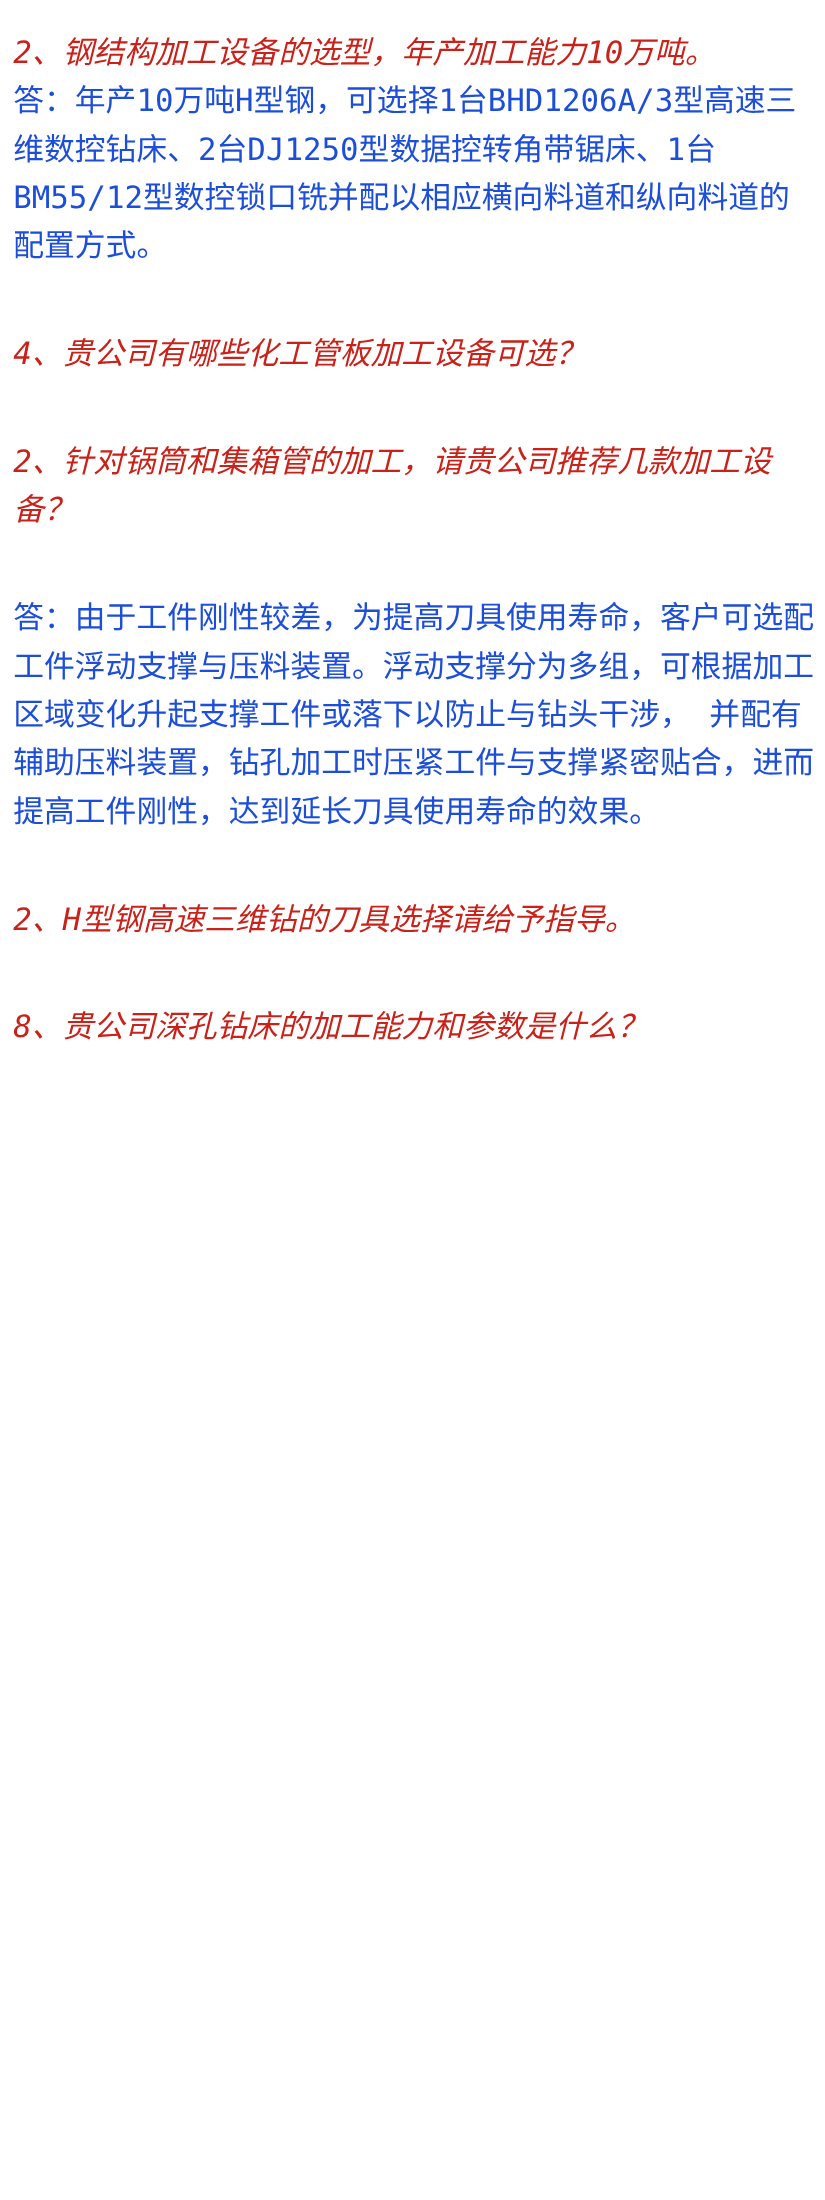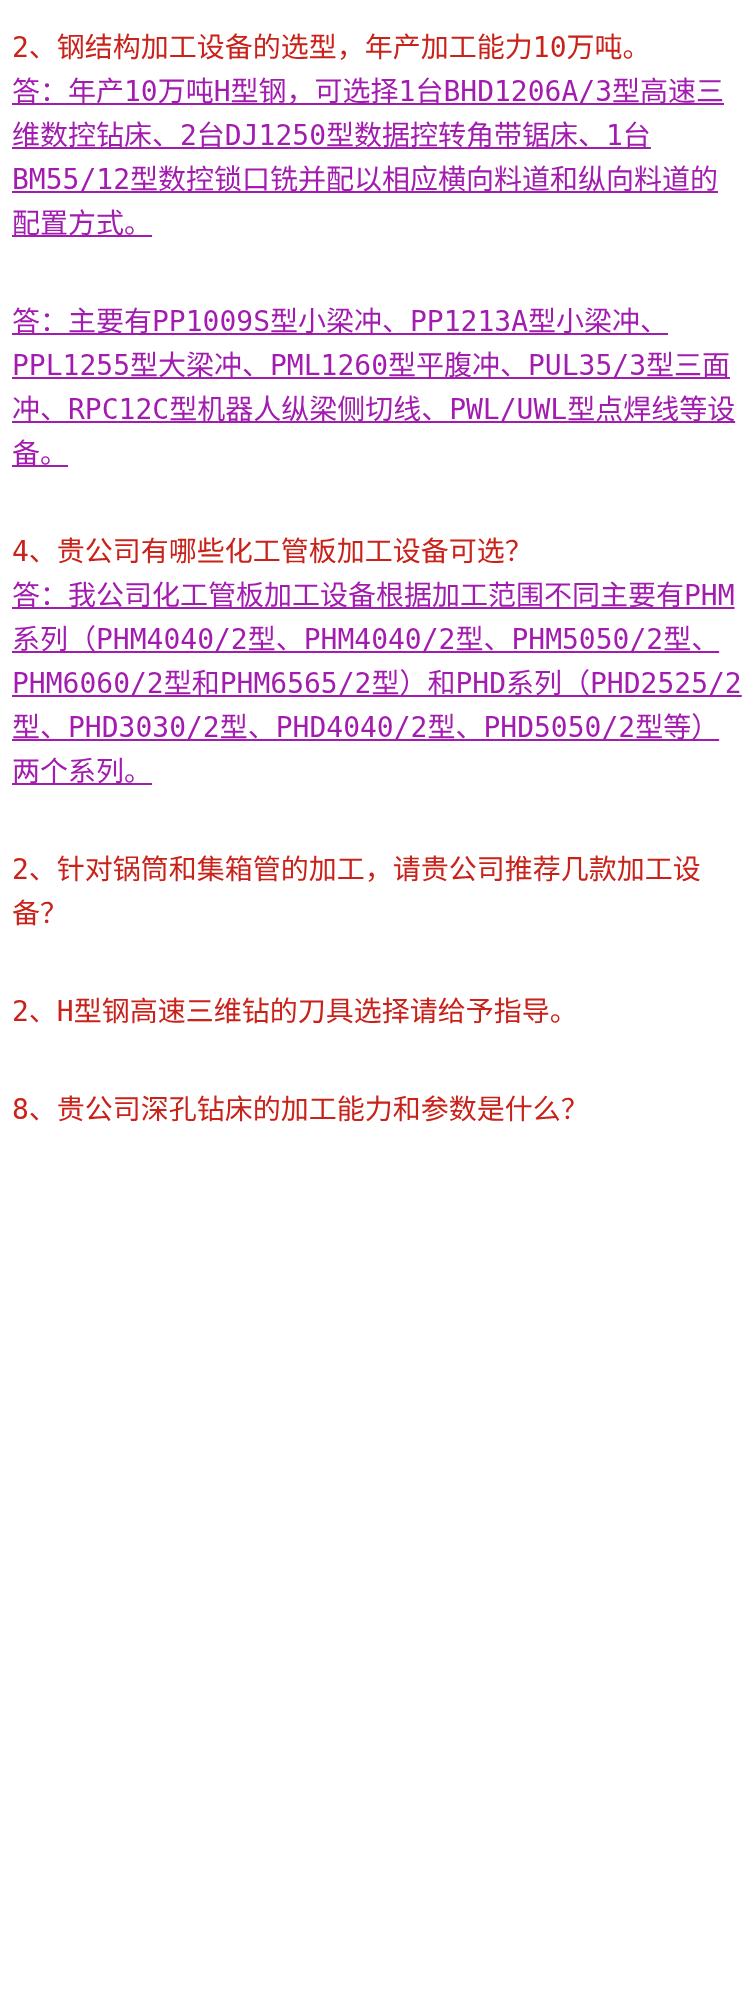--- a/index.html
+++ b/index.html
@@ -22,52 +22,51 @@
   }
   .section:last-child {
     margin-bottom: 0;
   }
   .question {
     color: #c9221a;
     font-size: 28px;
     font-weight: normal;
     line-height: 44px;
     word-break: break-word;
+    font-style: italic;
   }
   .answer {
-    color: #a21caf;
+    color: #1d4ed8;
     line-height: 44px;
     word-break: break-word;
-    text-decoration: underline;
   }
 </style>
 </head>
 <body>
 
 <main class="faq-document">
 
   <section class="section">
     <h2 class="question">2、钢结构加工设备的选型，年产加工能力10万吨。</h2>
     <p class="answer">答：年产10万吨H型钢，可选择1台BHD1206A/3型高速三维数控钻床、2台DJ1250型数据控转角带锯床、1台BM55/12型数控锁口铣并配以相应横向料道和纵向料道的配置方式。</p>
   </section>
 
   <section class="section">
-    <p class="answer">答：主要有PP1009S型小梁冲、PP1213A型小梁冲、PPL1255型大梁冲、PML1260型平腹冲、PUL35/3型三面冲、RPC12C型机器人纵梁侧切线、PWL/UWL型点焊线等设备。</p>
   </section>
 
   <section class="section">
     <h2 class="question">4、贵公司有哪些化工管板加工设备可选？</h2>
-    <p class="answer">答：我公司化工管板加工设备根据加工范围不同主要有PHM系列（PHM4040/2型、PHM4040/2型、PHM5050/2型、PHM6060/2型和PHM6565/2型）和PHD系列（PHD2525/2型、PHD3030/2型、PHD4040/2型、PHD5050/2型等）两个系列。</p>
   </section>
 
   <section class="section">
     <h2 class="question">2、针对锅筒和集箱管的加工，请贵公司推荐几款加工设备？</h2>
   </section>
 
   <section class="section">
+    <p class="answer">答：由于工件刚性较差，为提高刀具使用寿命，客户可选配工件浮动支撑与压料装置。浮动支撑分为多组，可根据加工区域变化升起支撑工件或落下以防止与钻头干涉， 并配有辅助压料装置，钻孔加工时压紧工件与支撑紧密贴合，进而提高工件刚性，达到延长刀具使用寿命的效果。</p>
   </section>
 
   <section class="section">
     <h2 class="question">2、H型钢高速三维钻的刀具选择请给予指导。</h2>
   </section>
 
   <section class="section">
     <h2 class="question">8、贵公司深孔钻床的加工能力和参数是什么？</h2>
 
   </section>

